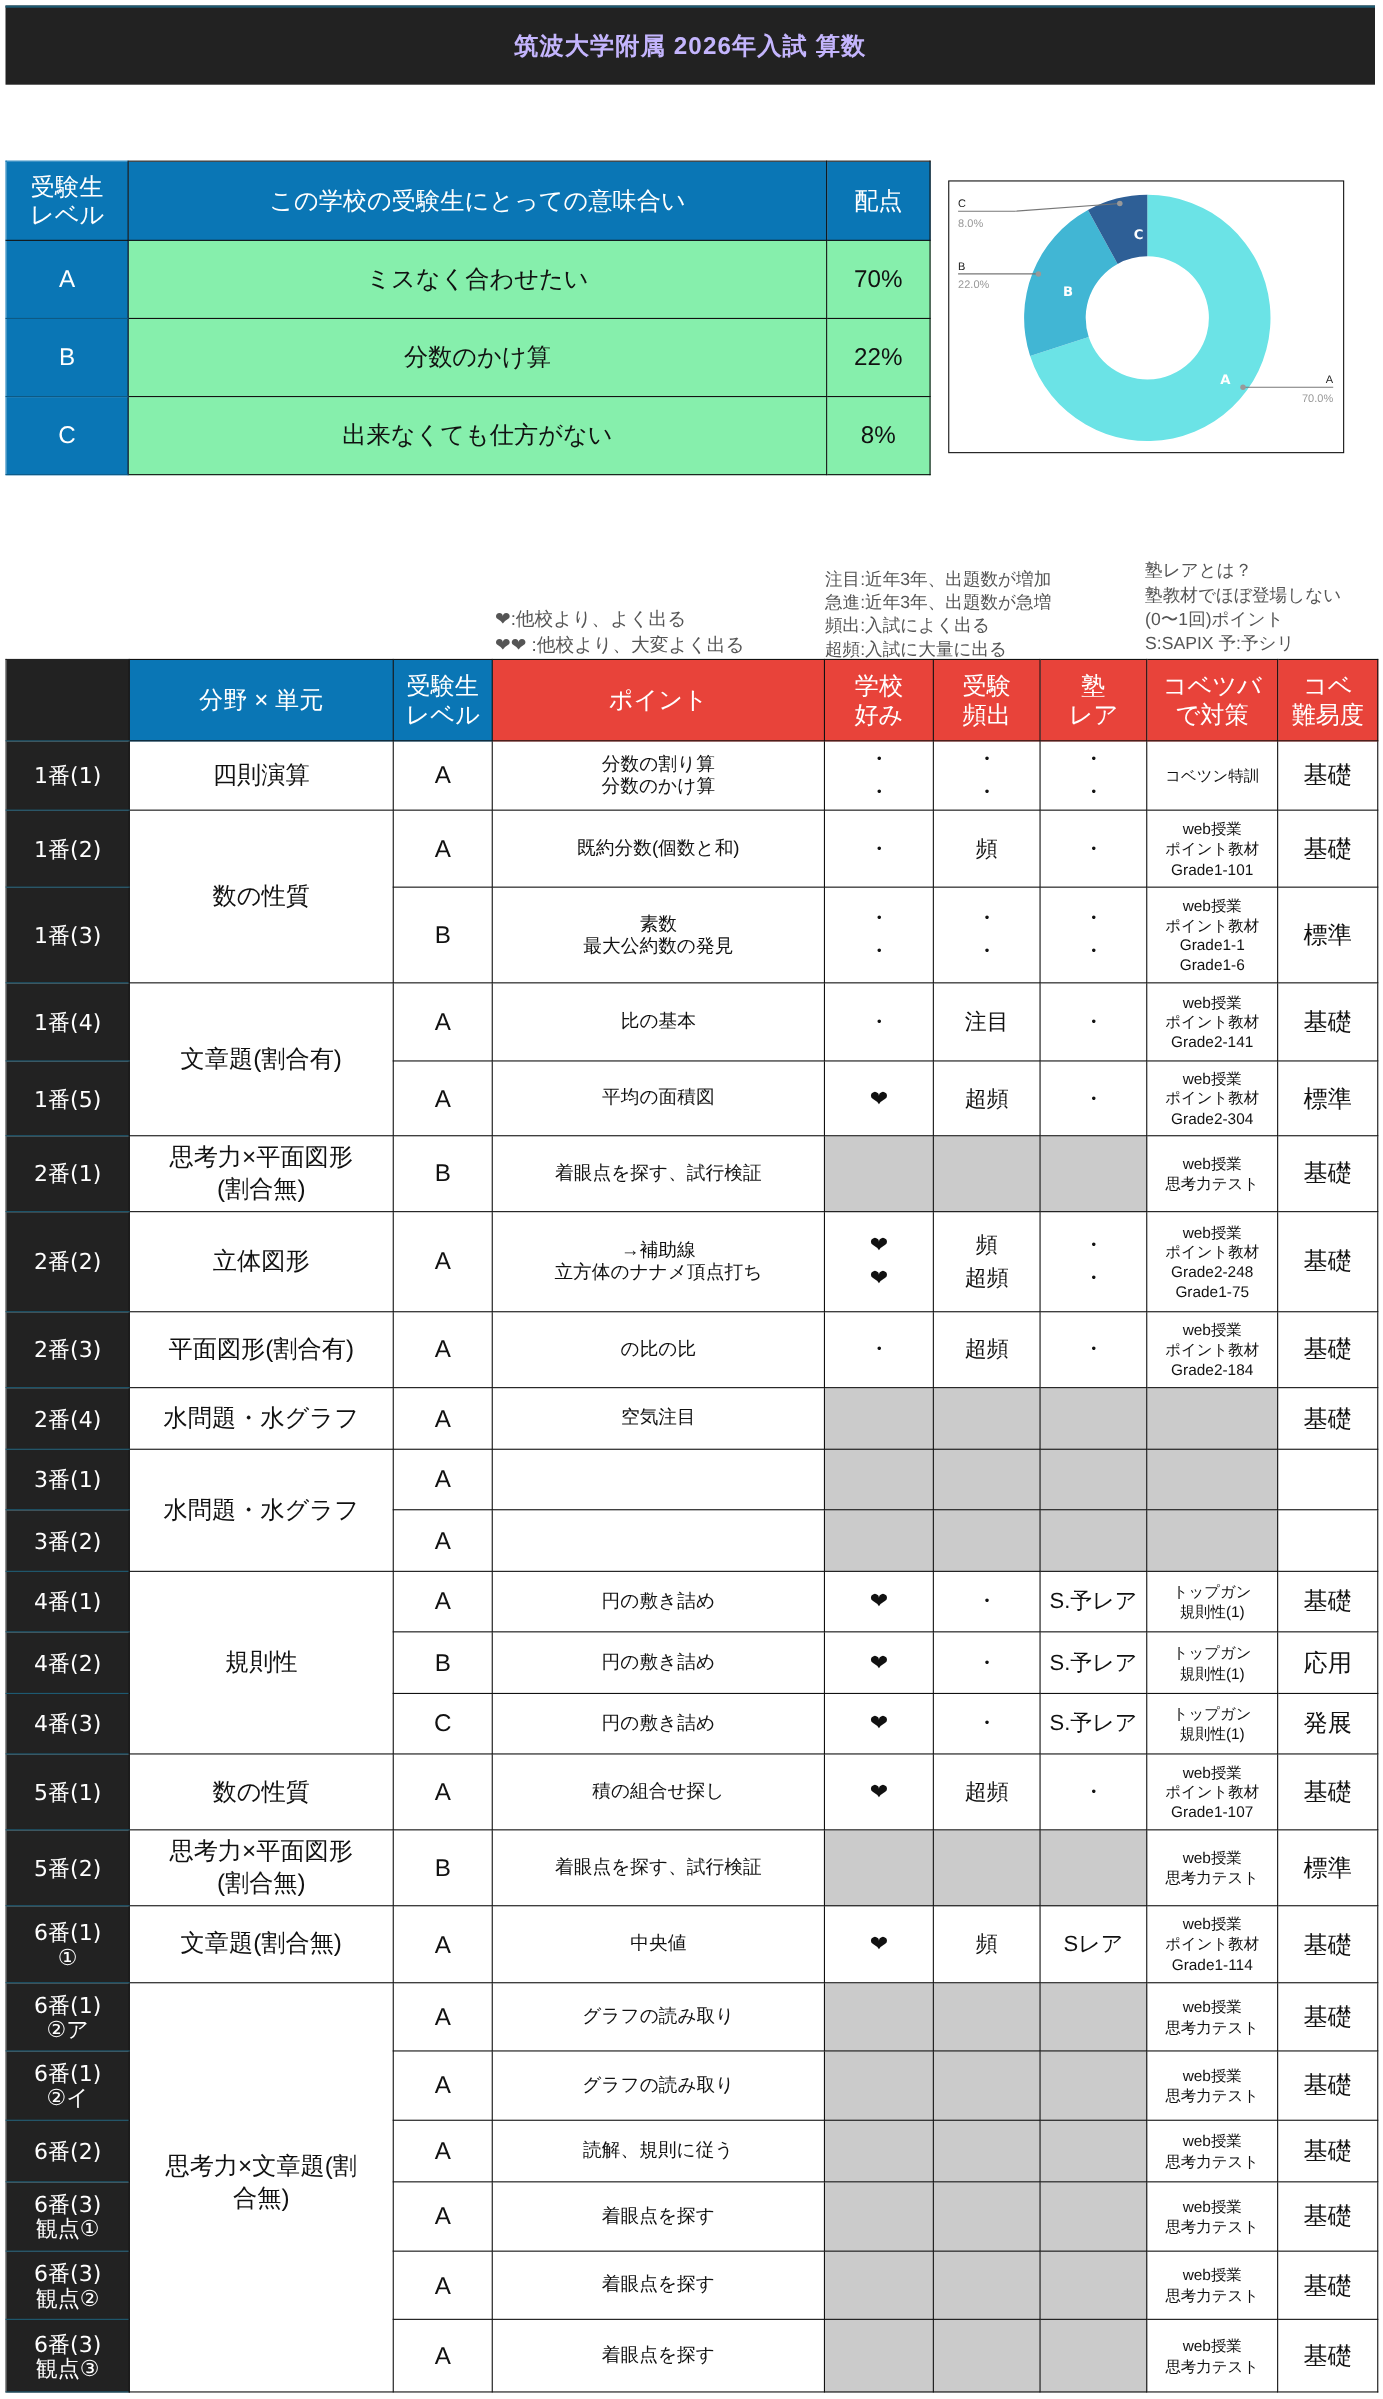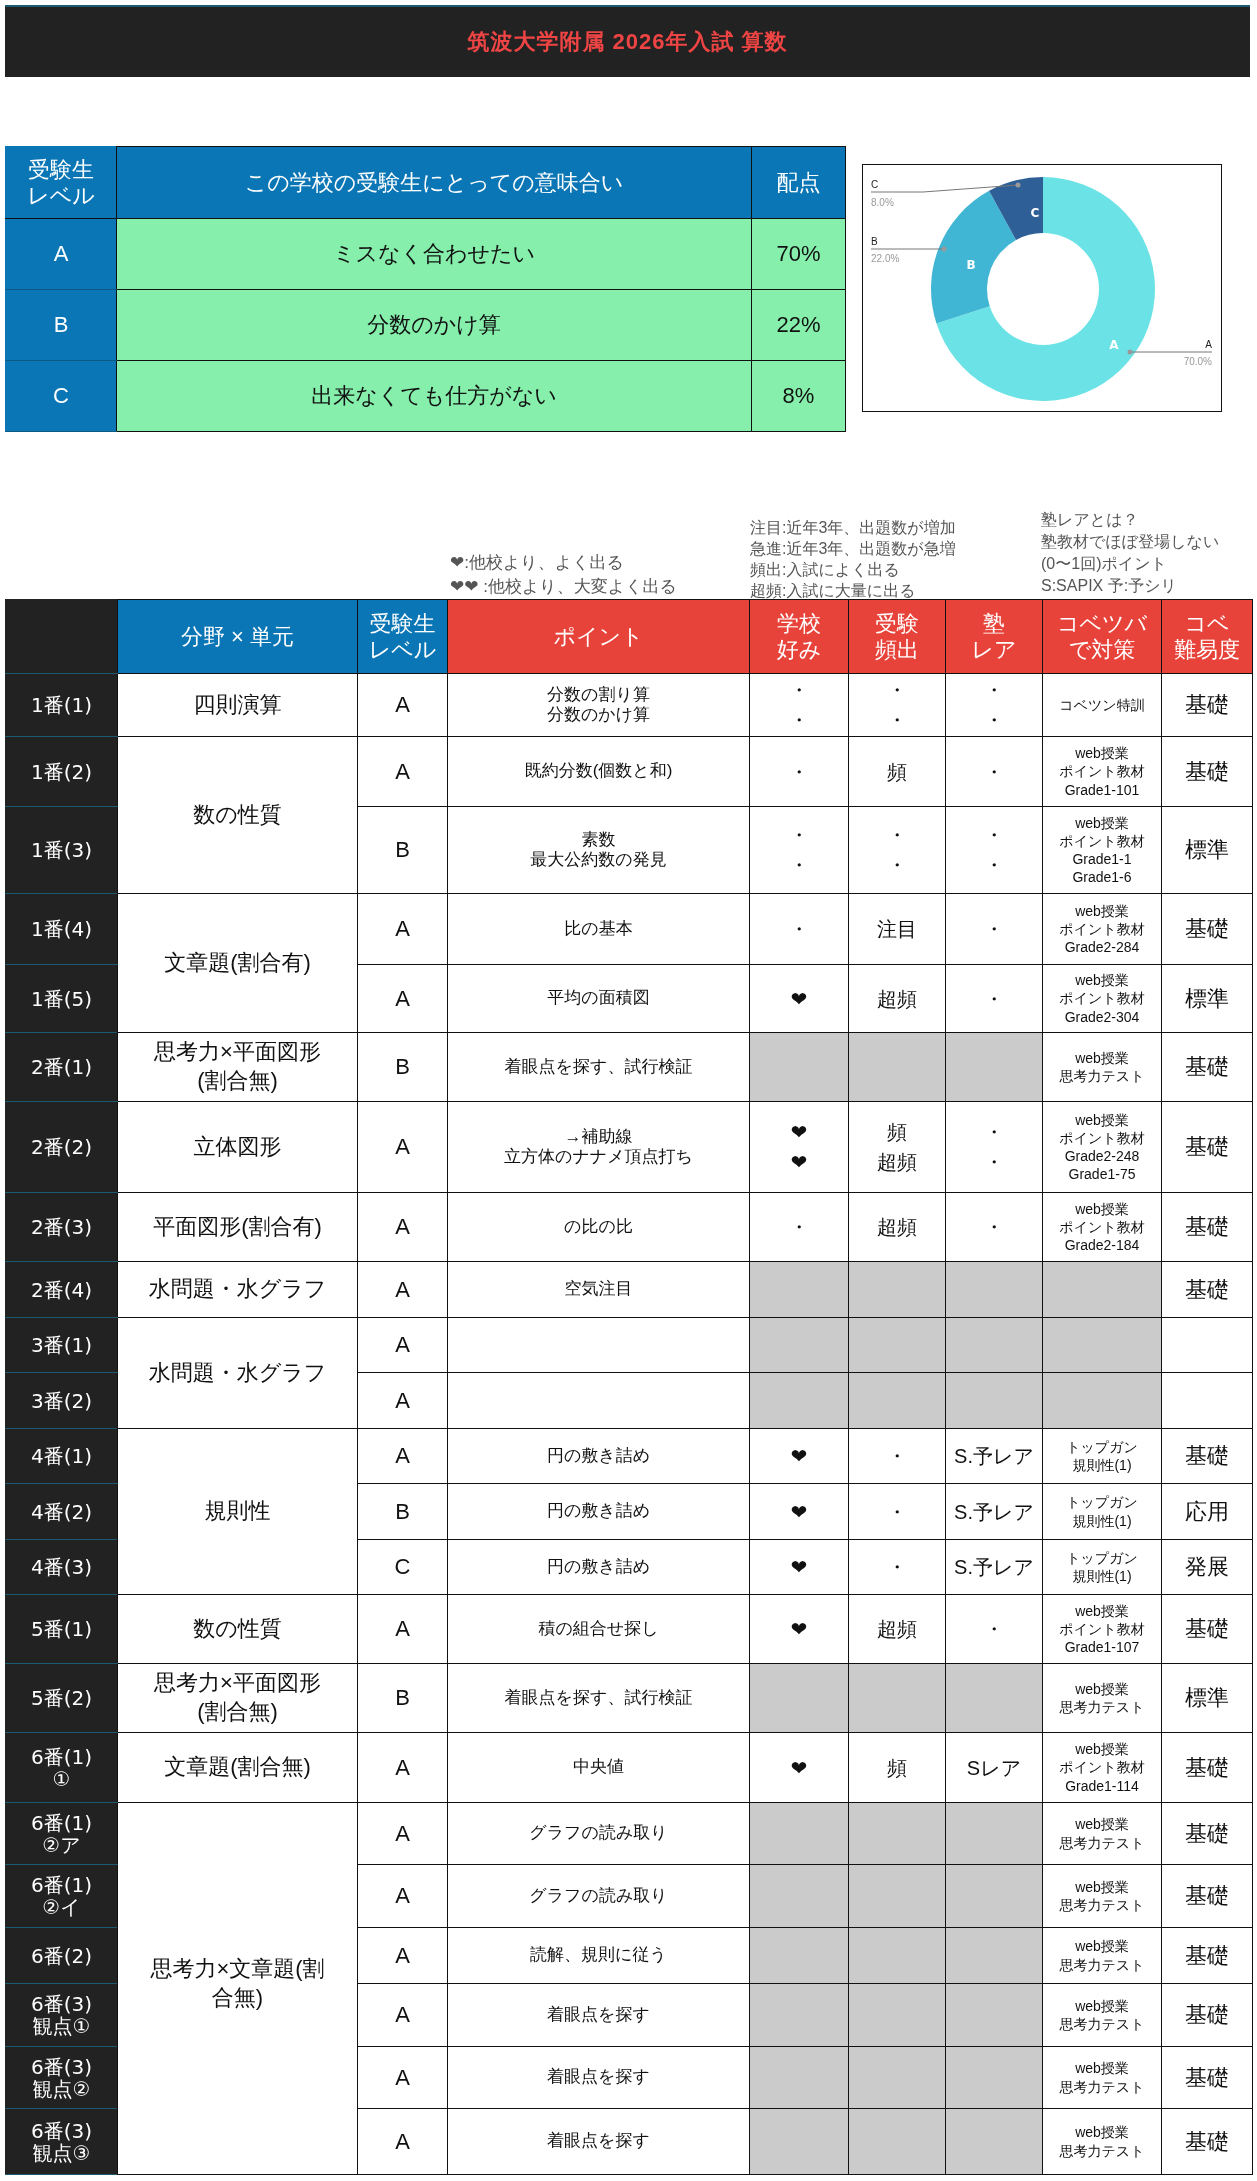--- a/index.html
+++ b/index.html
@@ -2,21 +2,21 @@
 <html><head>
 <meta charset="utf-8">
 <style>
   * { box-sizing: border-box; margin: 0; padding: 0; }
   html, body { width: 1257px; height: 2181px; background: #ffffff; overflow: hidden; }
   body { position: relative; font-family: "Liberation Sans", "DejaVu Sans", sans-serif; color: #111; }
 
   .title-bar {
     position: absolute; left: 5px; top: 5px; width: 1245px; height: 72px;
     background: #222222; border-top: 2px solid #1d5a72;
-    color: #ef4444; font-size: 22px; font-weight: bold;
+    color: #c4b5fd; font-size: 22px; font-weight: bold;
     display: flex; align-items: center; justify-content: center; letter-spacing: 1px;
   }
 
   
   .level-table {
     position: absolute; left: 5px; top: 146px; border-collapse: collapse;
     table-layout: fixed;
   }
   .level-table td, .level-table th { border: 1.5px solid #111; text-align: center; vertical-align: middle; }
   .level-table th { background: #0a76b5; color: #fff; font-weight: normal; font-size: 22px; height: 72px; line-height: 1.15; }
@@ -298,21 +298,21 @@
         </td>
         <td class="mark">
           <div class="lines">
             <span>・</span>
           </div>
         </td>
         <td class="cobe">
           <div class="lines">
             <span>web授業</span>
             <span>ポイント教材</span>
-            <span>Grade2-284</span>
+            <span>Grade2-141</span>
           </div>
         </td>
         <td class="diff">基礎</td>
       </tr>
       <tr style="height: 68px;">
         <td class="qno">1番(5)</td>
         <td class="lvl">A</td>
         <td class="point">
           <div class="lines">
             <span>平均の面積図</span>

